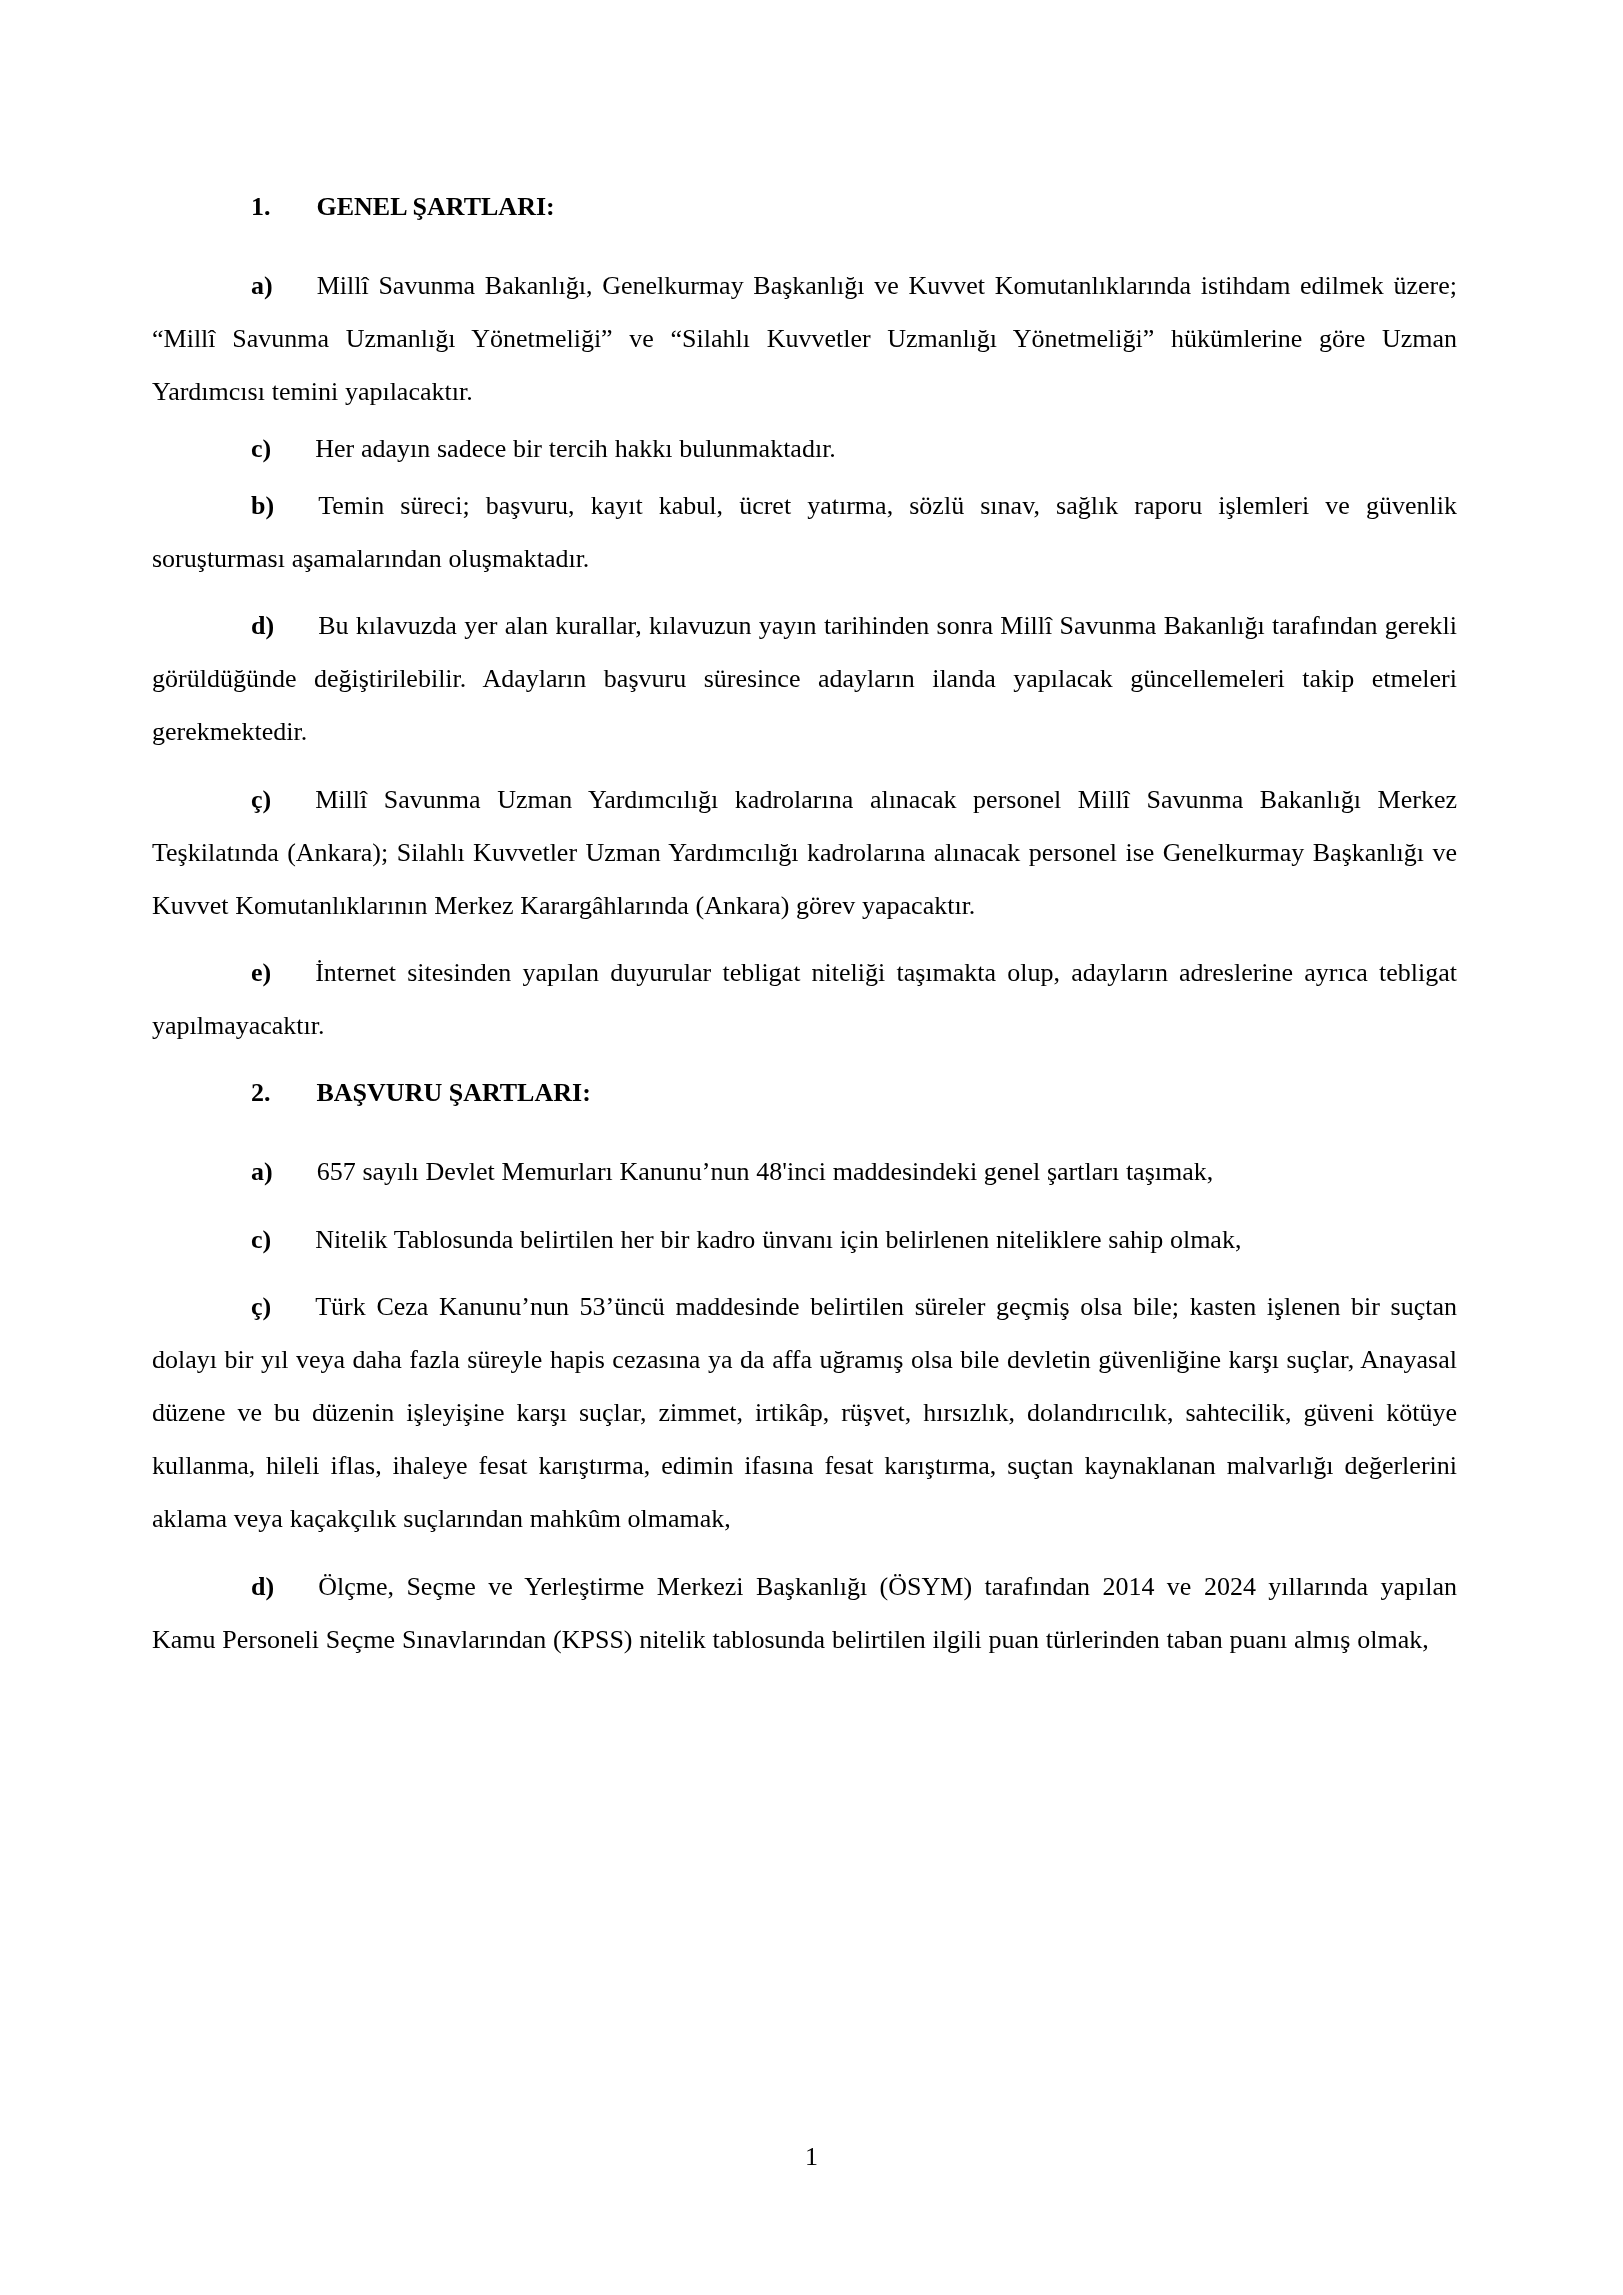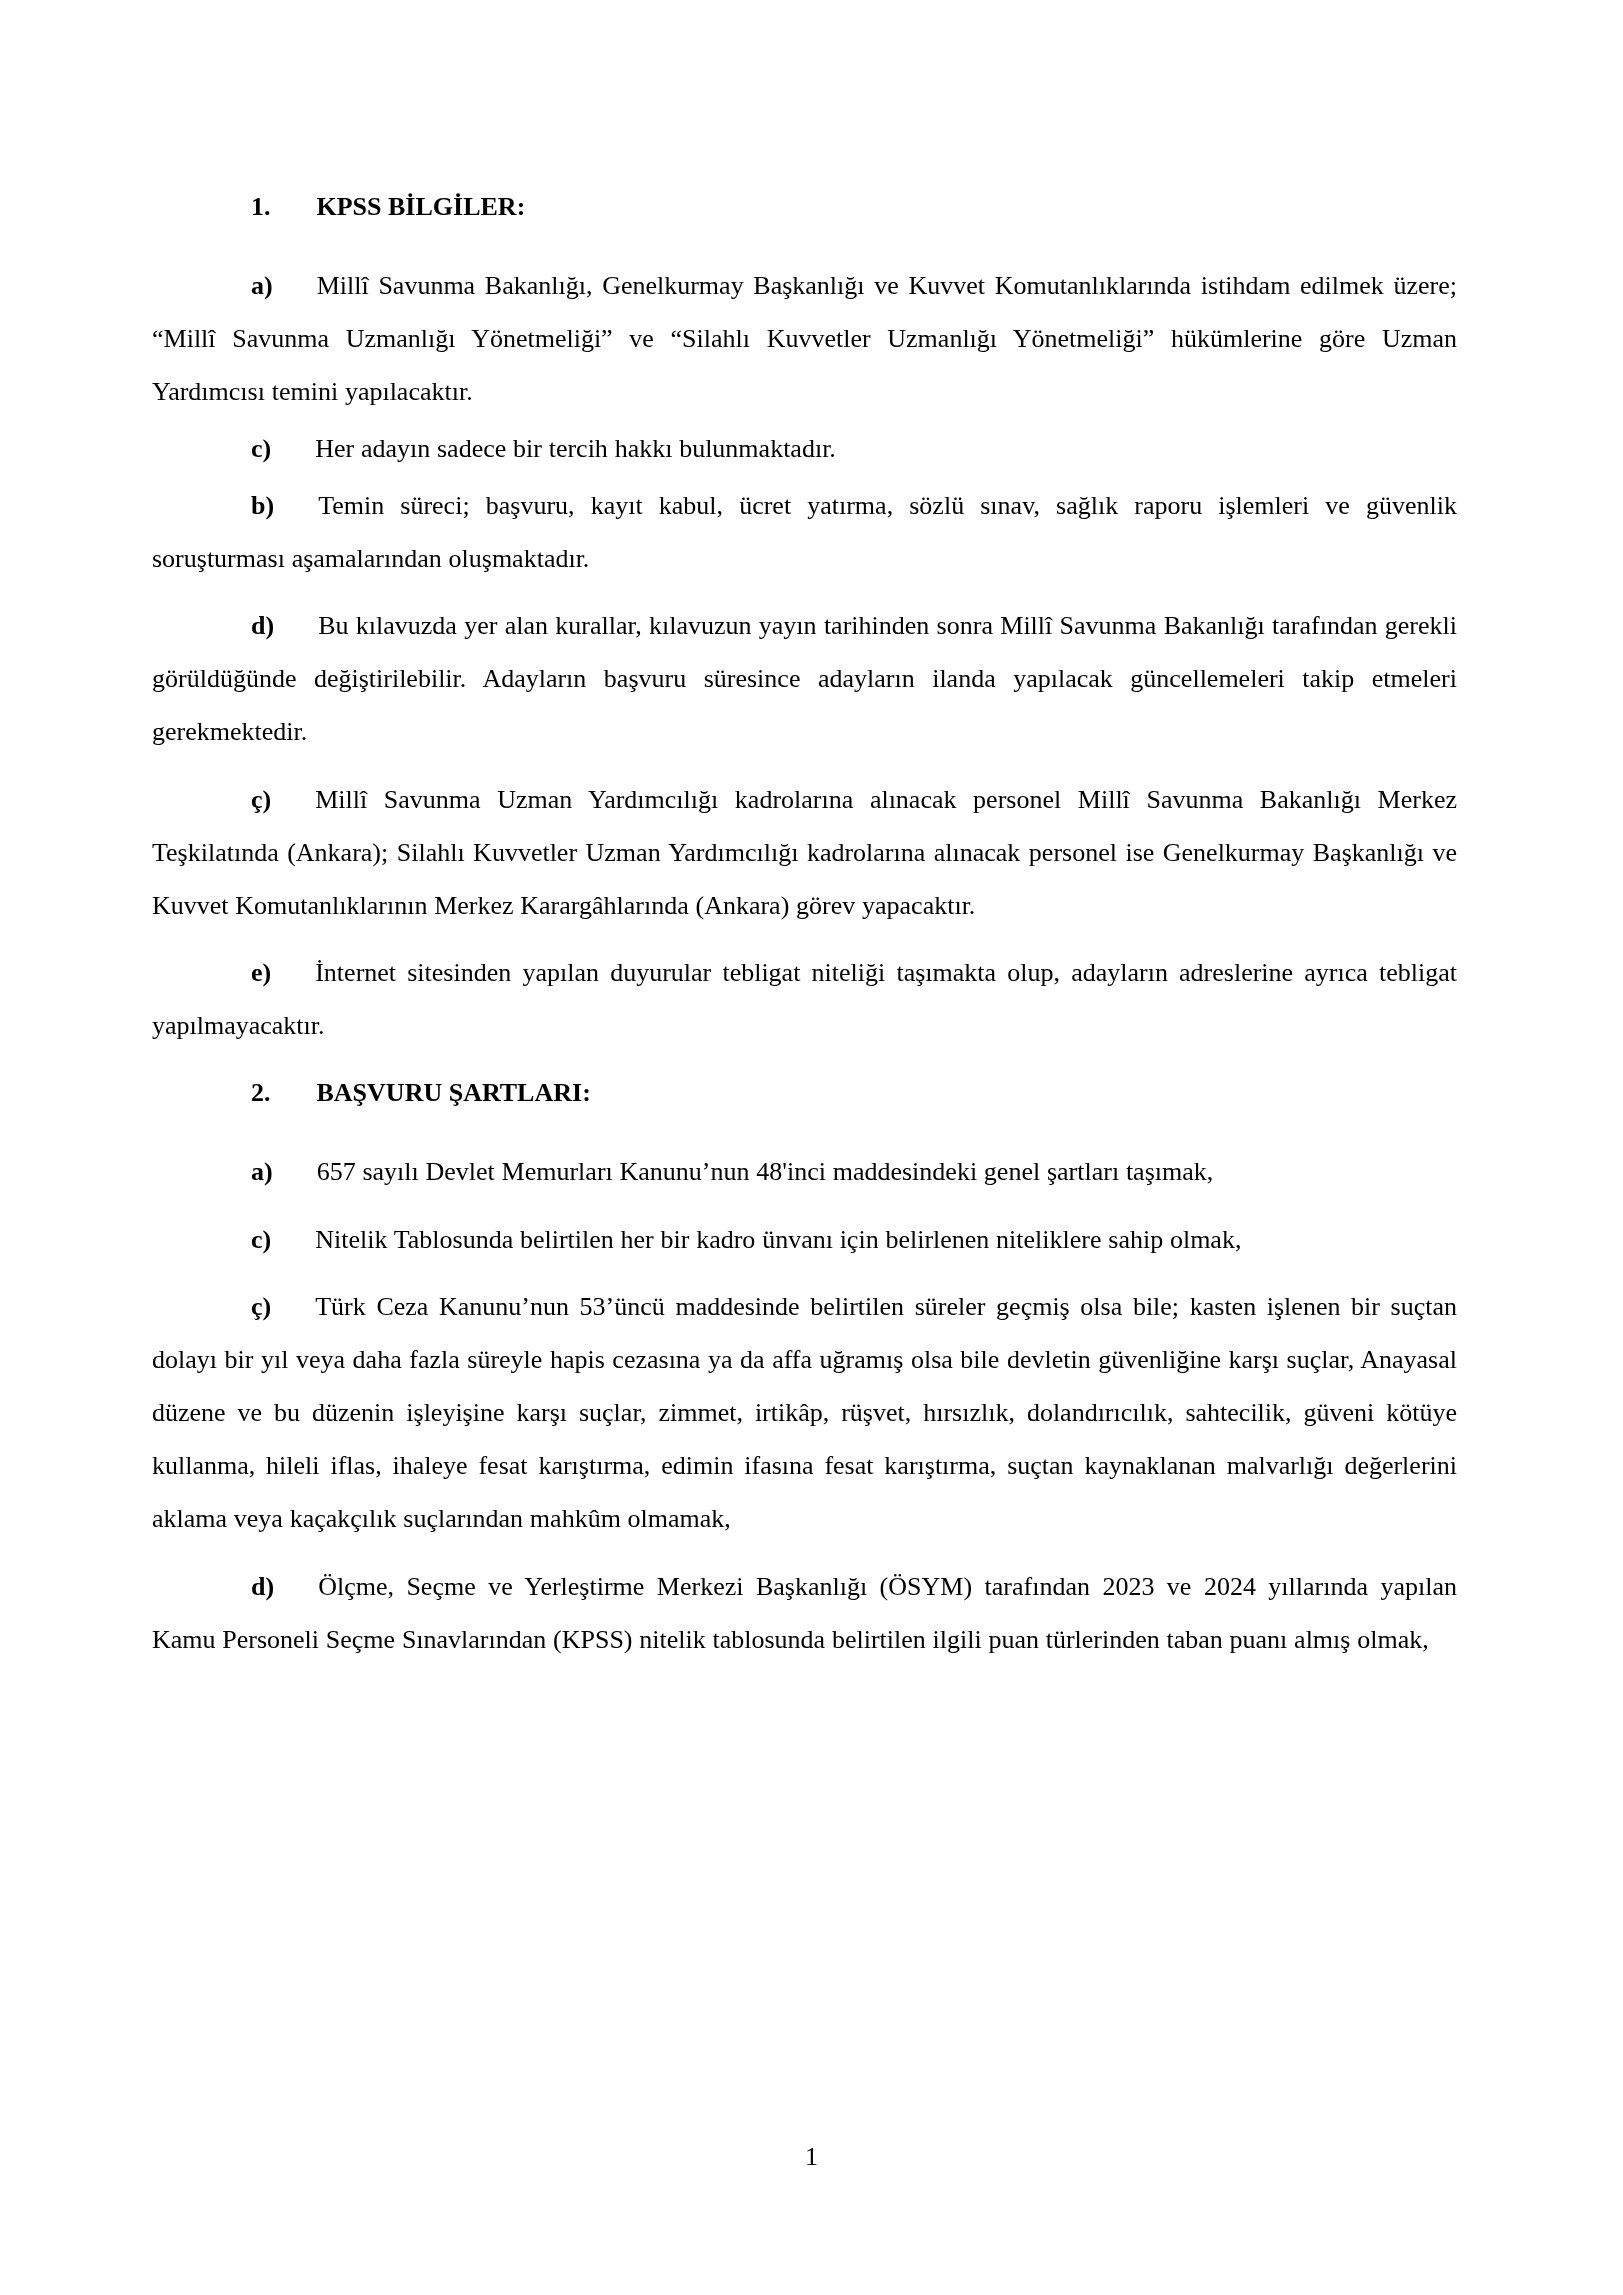--- a/index.html
+++ b/index.html
@@ -84,21 +84,21 @@
   }
 </style>
 </head>
 <body>
 
 <div class="page">
 
   <div class="content">
 
     <p class="heading">
-      <span class="indent"></span><span class="lbl">1.</span><span class="tab"></span><span class="lbl">KPSS BİLGİLER:</span>
+      <span class="indent"></span><span class="lbl">1.</span><span class="tab"></span><span class="lbl">GENEL ŞARTLARI:</span>
     </p>
 
     <p class="para gap-sm">
       <span class="indent"></span><span class="lbl">a)</span><span class="tab"></span><span>Millî Savunma Bakanlığı, Genelkurmay Başkanlığı ve Kuvvet Komutanlıklarında istihdam edilmek üzere; “Millî Savunma Uzmanlığı Yönetmeliği” ve “Silahlı Kuvvetler Uzmanlığı Yönetmeliği” hükümlerine göre Uzman Yardımcısı temini yapılacaktır.</span>
     </p>
 
     <p class="para gap-sm">
       <span class="indent"></span><span class="lbl">c)</span><span class="tab"></span><span>Her adayın sadece bir tercih hakkı bulunmaktadır.</span>
     </p>
 
@@ -129,21 +129,21 @@
 
     <p class="para gap-md">
       <span class="indent"></span><span class="lbl">c)</span><span class="tab"></span><span>Nitelik Tablosunda belirtilen her bir kadro ünvanı için belirlenen niteliklere sahip olmak,</span>
     </p>
 
     <p class="para gap-md">
       <span class="indent"></span><span class="lbl">ç)</span><span class="tab"></span><span>Türk Ceza Kanunu’nun 53’üncü maddesinde belirtilen süreler geçmiş olsa bile; kasten işlenen bir suçtan dolayı bir yıl veya daha fazla süreyle hapis cezasına ya da affa uğramış olsa bile devletin güvenliğine karşı suçlar, Anayasal düzene ve bu düzenin işleyişine karşı suçlar, zimmet, irtikâp, rüşvet, hırsızlık, dolandırıcılık, sahtecilik, güveni kötüye kullanma, hileli iflas, ihaleye fesat karıştırma, edimin ifasına fesat karıştırma, suçtan kaynaklanan malvarlığı değerlerini aklama veya kaçakçılık suçlarından mahkûm olmamak,</span>
     </p>
 
     <p class="para gap-md">
-      <span class="indent"></span><span class="lbl">d)</span><span class="tab"></span><span>Ölçme, Seçme ve Yerleştirme Merkezi Başkanlığı (ÖSYM) tarafından 2023 ve 2024 yıllarında yapılan Kamu Personeli Seçme Sınavlarından (KPSS) nitelik tablosunda belirtilen ilgili puan türlerinden taban puanı almış olmak,</span>
+      <span class="indent"></span><span class="lbl">d)</span><span class="tab"></span><span>Ölçme, Seçme ve Yerleştirme Merkezi Başkanlığı (ÖSYM) tarafından 2014 ve 2024 yıllarında yapılan Kamu Personeli Seçme Sınavlarından (KPSS) nitelik tablosunda belirtilen ilgili puan türlerinden taban puanı almış olmak,</span>
     </p>
 
   </div>
 
   <div class="page-number">1</div>
 
 </div>
 
 
 </body></html>

